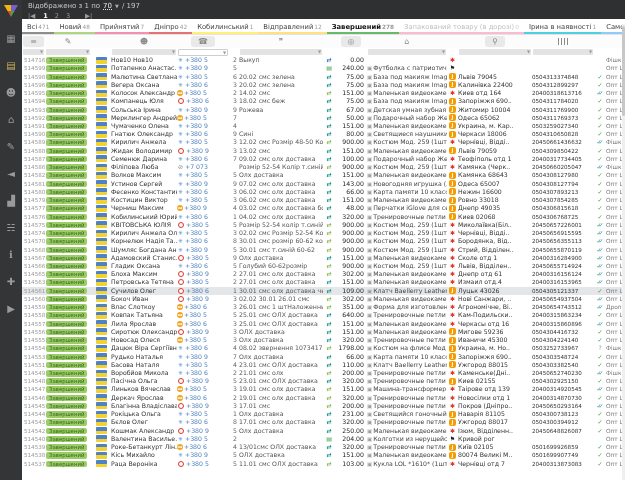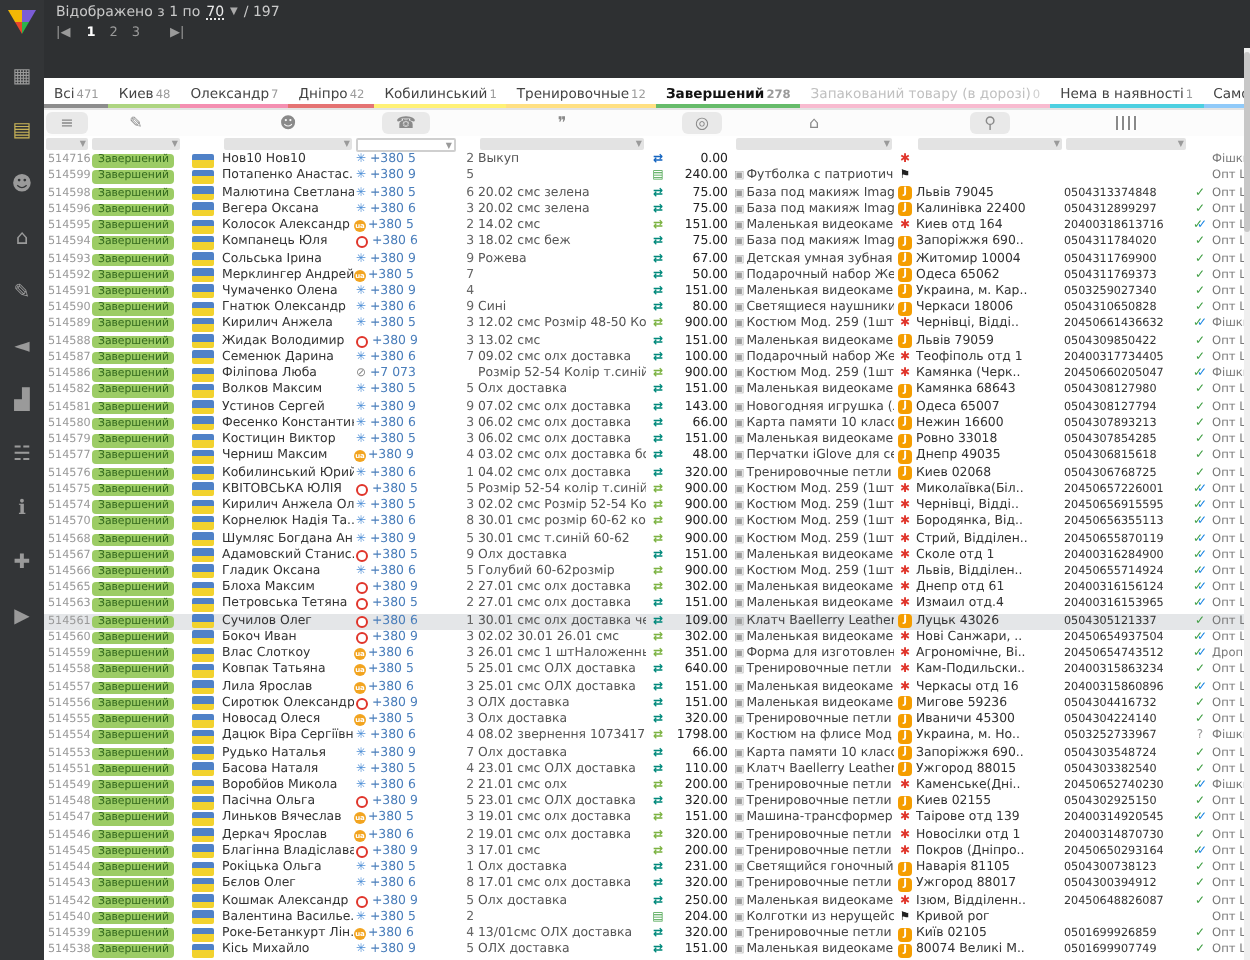--- a/index.html
+++ b/index.html
@@ -8,21 +8,21 @@
 
   
   .sidebar{width:22px;background:#333537;display:flex;flex-direction:column;align-items:center;flex-shrink:0;}
   .logo{width:14px;height:12px;margin:5px 0 8px;background:conic-gradient(#7b5cd6 0 25%,#2bb24c 25% 50%,#e8452c 50% 75%,#f2b705 75%);clip-path:polygon(0 0,100% 0,50% 100%);}
   .sb-item{width:22px;height:27px;display:flex;align-items:center;justify-content:center;color:#9a9a9a;font-size:10px;cursor:pointer;}
   .sb-item.active{color:#c9b458;}
 
   .main{flex:1;display:flex;flex-direction:column;position:relative;min-width:0;}
 
   
-  .topbar{height:39px;background:#2e3032;color:#c9c9c9;font-size:7px;padding:2px 5px 0 6px;box-sizing:border-box;flex-shrink:0;}
+  .topbar{height:19px;background:#2e3032;color:#c9c9c9;font-size:7px;padding:2px 5px 0 6px;box-sizing:border-box;flex-shrink:0;}
   .topline{display:flex;align-items:center;gap:3px;}
   .perpage{text-decoration:underline dotted;color:#e8e8e8;cursor:pointer;}
   .caret{font-size:5px;color:#aaa;}
   .pager{display:flex;gap:8px;margin-top:2px;color:#9a9a9a;font-size:6.5px;align-items:center;}
   .pager .pg{cursor:pointer;}
   .pager .cur{color:#fff;font-weight:bold;}
 
   
   .tabs{height:15px;background:#fff;display:flex;align-items:flex-end;font-size:6.8px;border-bottom:1px solid #e3e3e3;overflow:hidden;flex-shrink:0;white-space:nowrap;}
   .tab{padding:2px 5px 1px;border-bottom:2px solid transparent;cursor:pointer;color:#444;}
@@ -117,28 +117,28 @@
         <span>/ 197</span>
       </div>
       <div class="pager">
         <span class="pg">|◀</span>
         <span id="pg-nums"><span class="pg cur" style="margin-right: 7px;">1</span><span class="pg" style="margin-right: 7px;">2</span><span class="pg" style="margin-right: 7px;">3</span></span>
         <span class="pg">▶|</span>
       </div>
     </div>
     <div class="tabs" id="tabs">
         <div class="tab" style="border-bottom-color: rgb(141, 141, 141);"><span>Всі</span><span class="cnt">471</span></div>
-        <div class="tab" style="border-bottom-color: rgb(174, 213, 129);"><span>Киев</span><span class="cnt">48</span></div>
-        <div class="tab" style="border-bottom-color: rgb(244, 143, 177);"><span>Олександр</span><span class="cnt">7</span></div>
+        <div class="tab" style="border-bottom-color: rgb(174, 213, 129);"><span>Новий</span><span class="cnt">48</span></div>
+        <div class="tab" style="border-bottom-color: rgb(244, 143, 177);"><span>Прийнятий</span><span class="cnt">7</span></div>
         <div class="tab" style="border-bottom-color: rgb(229, 115, 115);"><span>Дніпро</span><span class="cnt">42</span></div>
         <div class="tab" style="border-bottom-color: rgb(255, 241, 118);"><span>Кобилинський</span><span class="cnt">1</span></div>
-        <div class="tab" style="border-bottom-color: rgb(255, 224, 130);"><span>Тренировочные</span><span class="cnt">12</span></div>
+        <div class="tab" style="border-bottom-color: rgb(255, 224, 130);"><span>Відправлений</span><span class="cnt">12</span></div>
         <div class="tab active" style="border-bottom-color: rgb(102, 187, 106);"><span>Завершений</span><span class="cnt">278</span></div>
         <div class="tab dim" style="border-bottom-color: rgb(248, 187, 208);"><span>Запакований товару (в дорозі)</span><span class="cnt">0</span></div>
-        <div class="tab" style="border-bottom-color: rgb(77, 208, 225);"><span>Нема в наявності</span><span class="cnt">1</span></div>
+        <div class="tab" style="border-bottom-color: rgb(77, 208, 225);"><span>Ірина в наявності</span><span class="cnt">1</span></div>
         <div class="tab" style="border-bottom-color: rgb(144, 202, 249);"><span>Самовивіз</span></div>
       </div>
     <div class="thead" id="thead">
         <div class="hcell">
           <span class="pill">≡</span>
         </div>
         <div class="hcell">
           <span>✎</span>
         </div>
         <div class="hcell"></div>

